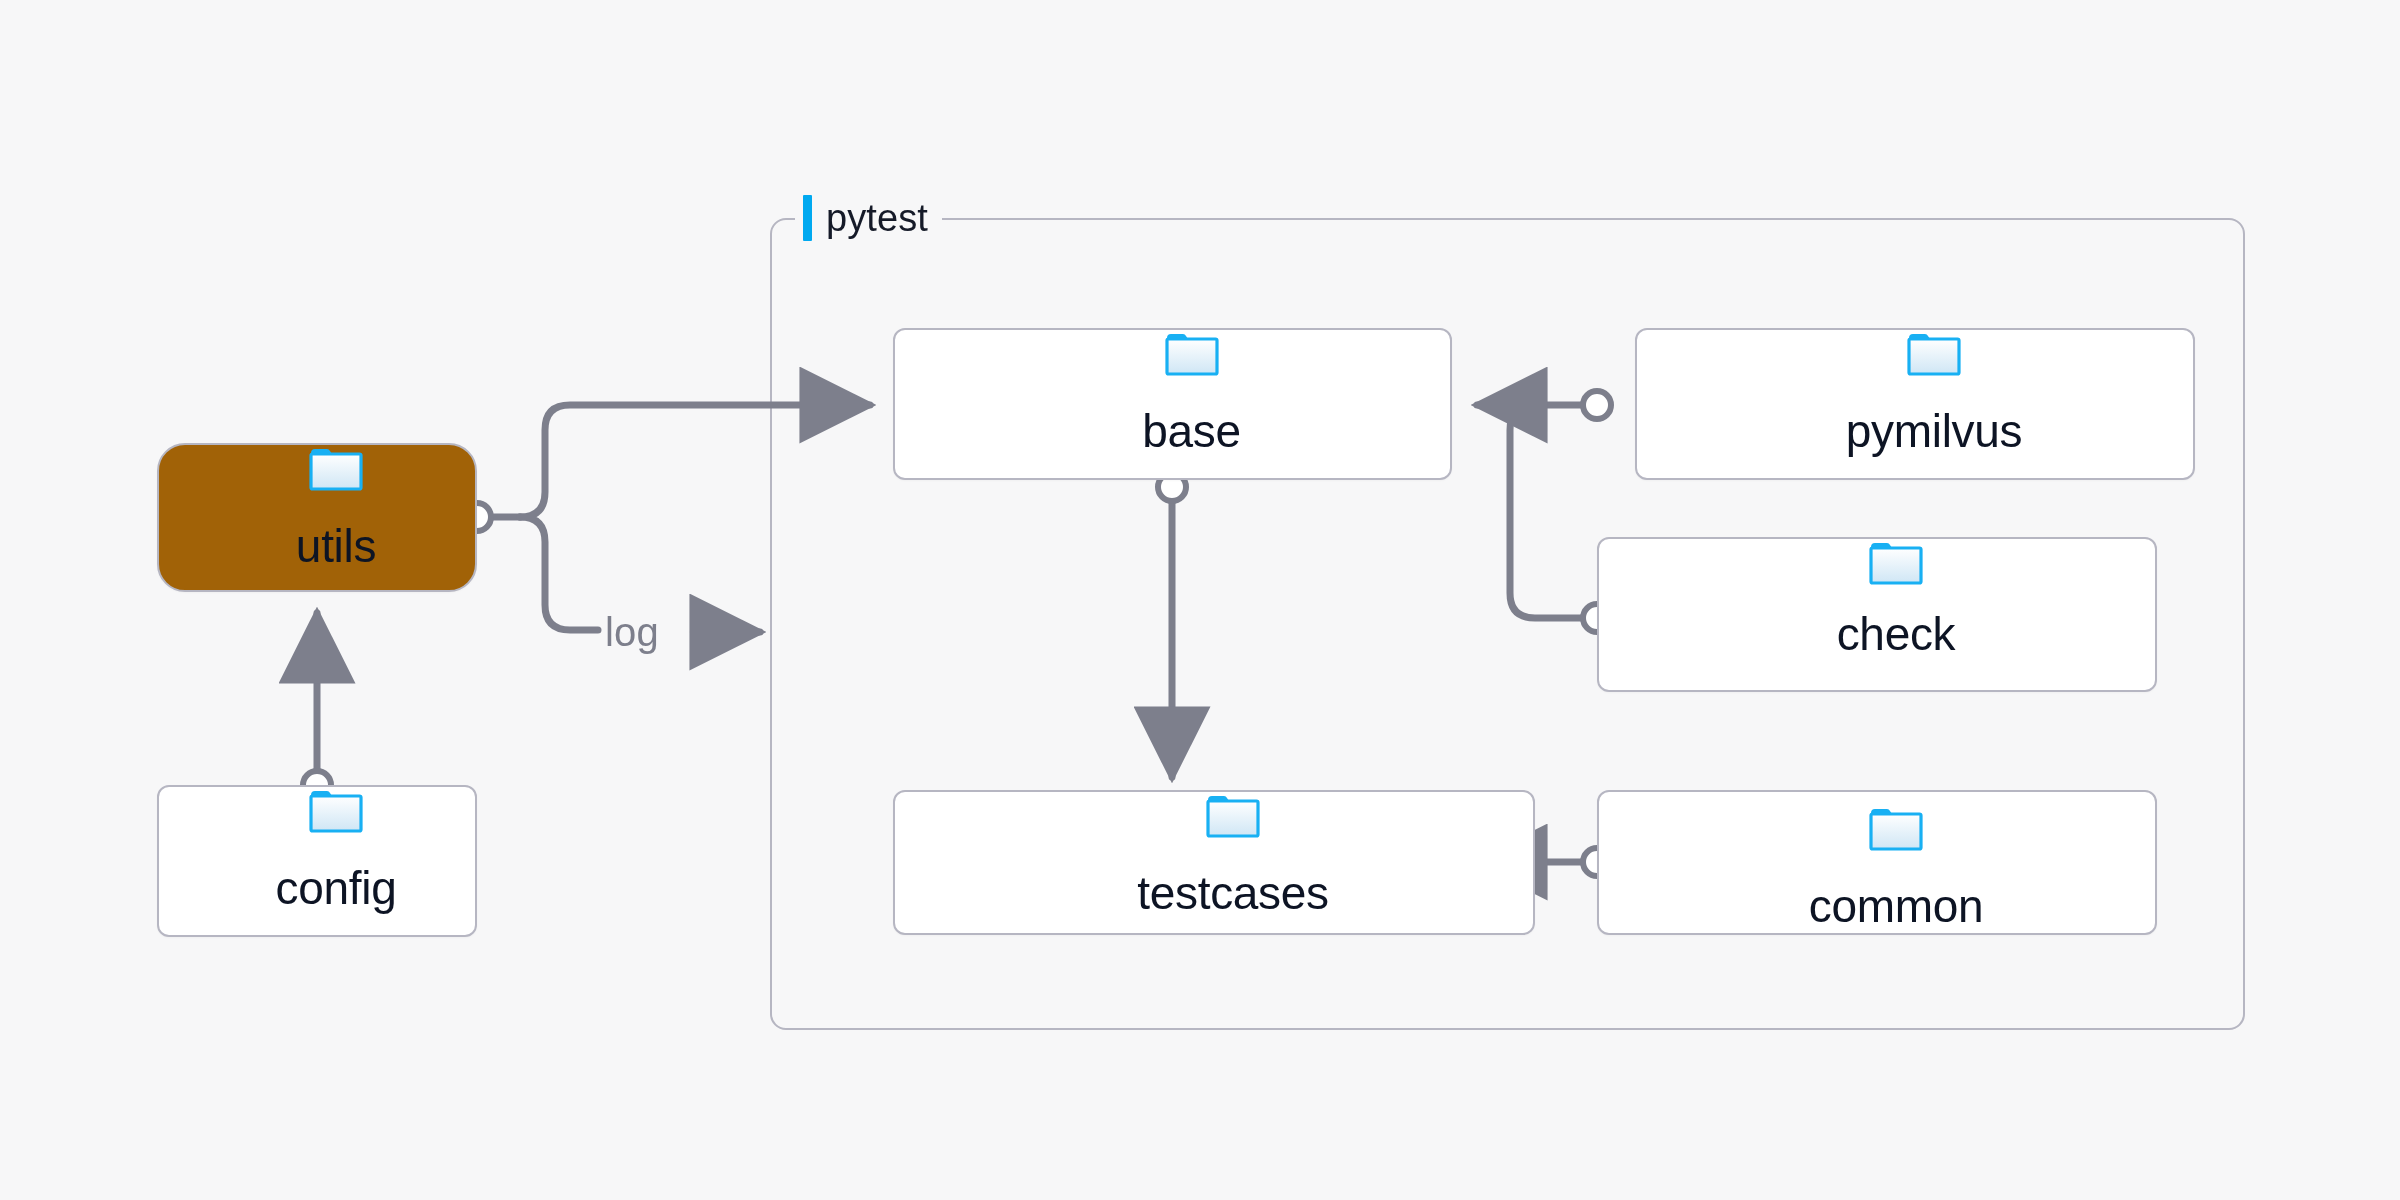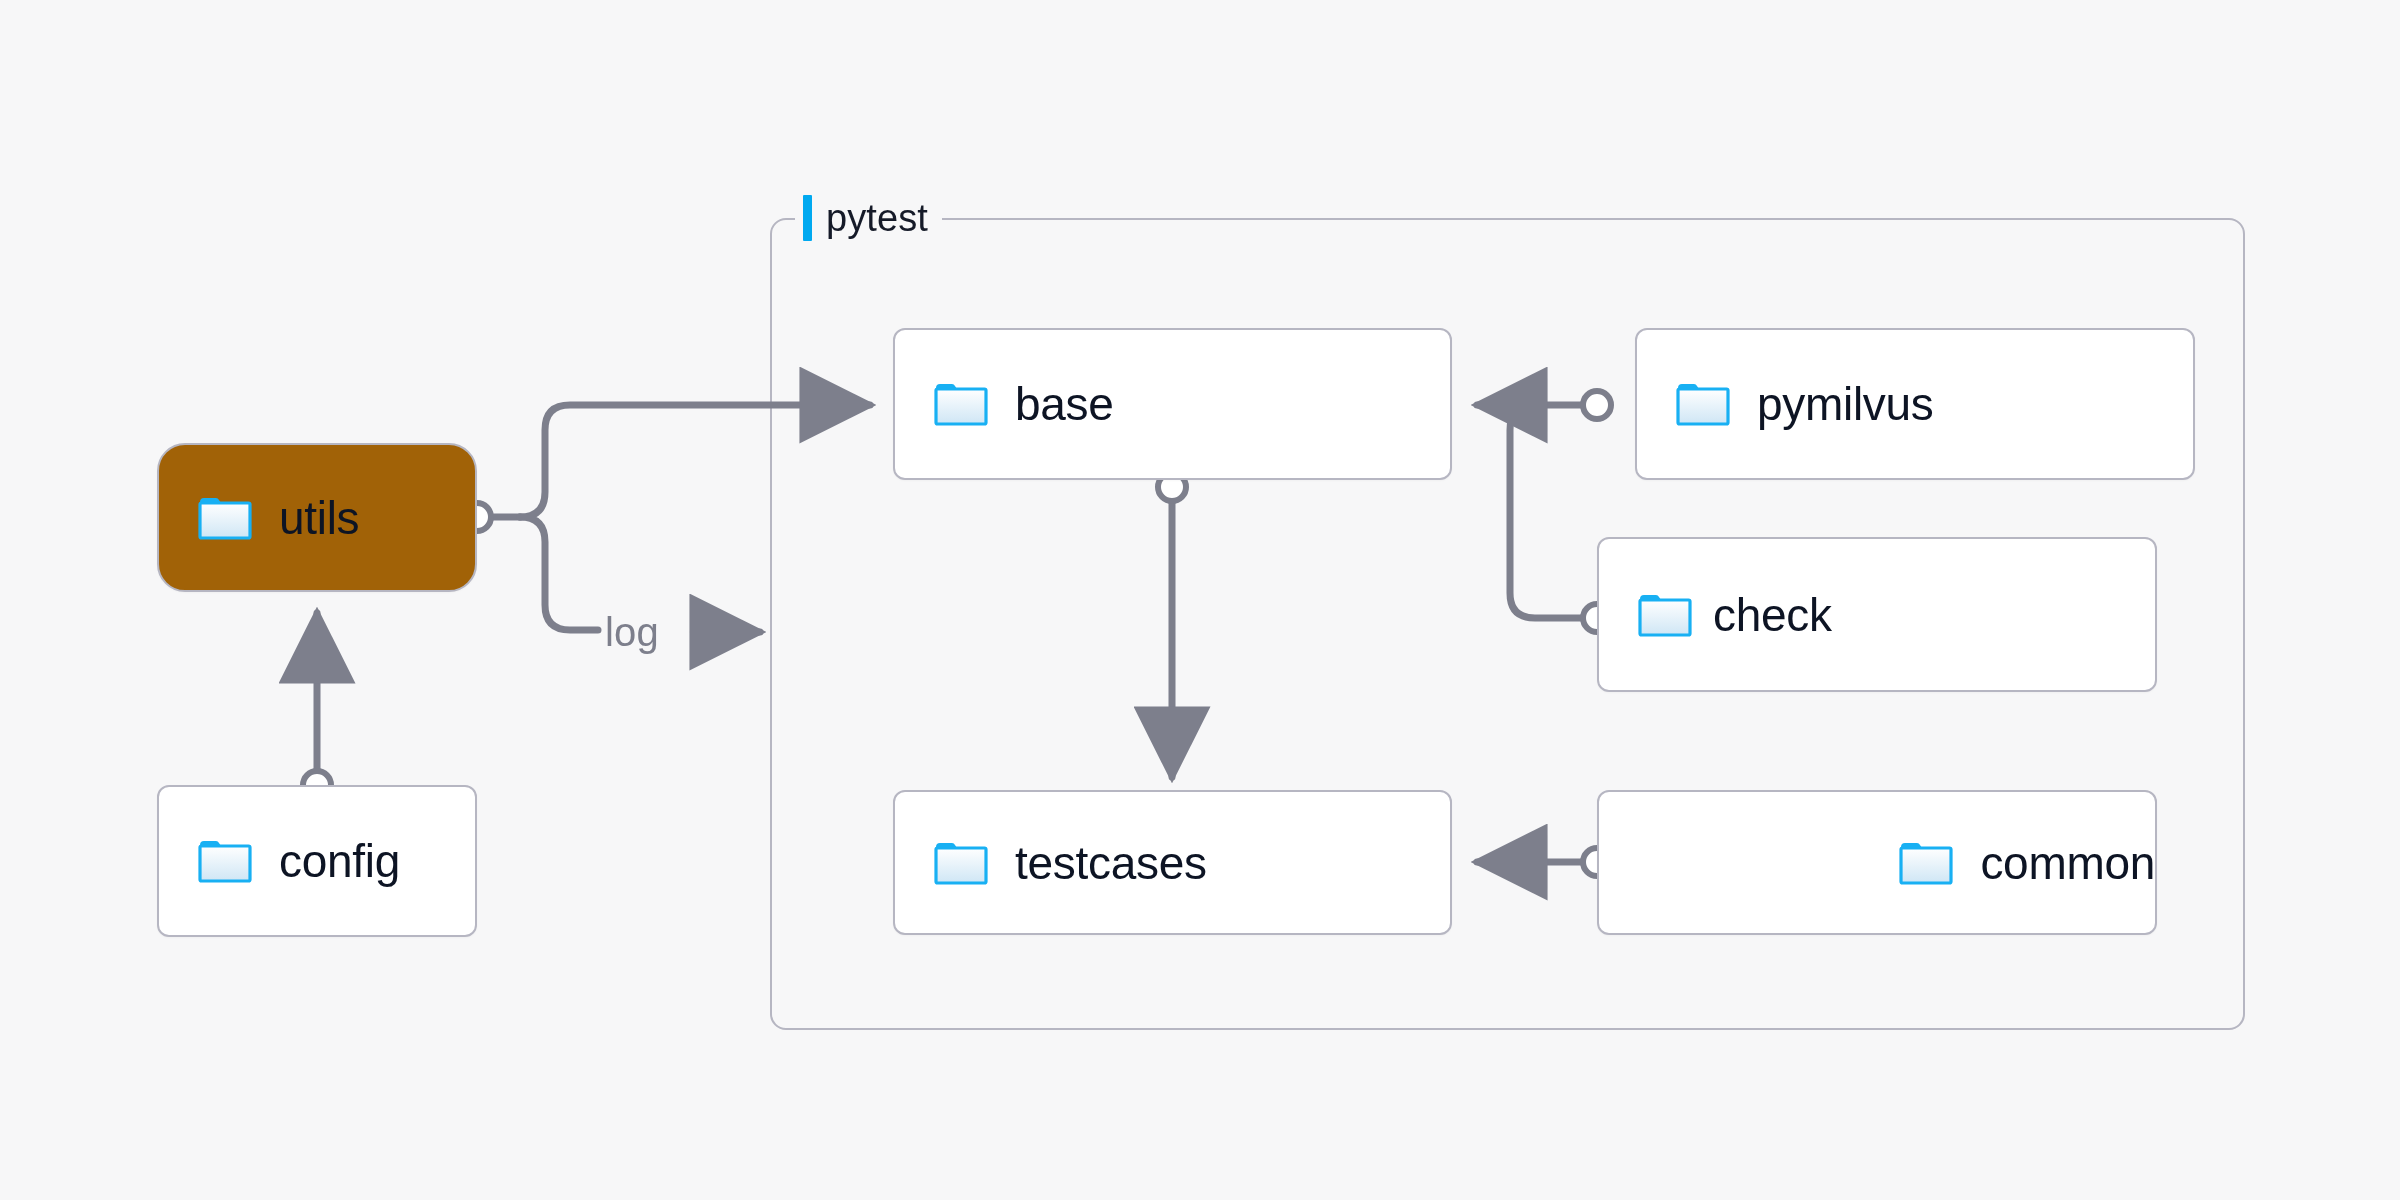--- a/index.html
+++ b/index.html
@@ -58,20 +58,21 @@
     position: absolute;
     box-sizing: border-box;
     background: #ffffff;
     border: 2px solid #b6b6c2;
     border-radius: 12px;
     display: flex;
     align-items: center;
     padding-left: 38px;
     gap: 26px;
     box-shadow: 0 1px 2px rgba(20,25,45,0.03);
+    flex-direction: column;
   }
   .node-label {
     font-size: 46px;
     color: #0d1424;
     letter-spacing: -0.3px;
     white-space: nowrap;
   }
 
   
   .folder-icon {
@@ -182,21 +183,21 @@
             <linearGradient id="fg2" x1="0" y1="0" x2="0" y2="1">
               <stop offset="0%" stop-color="#ffffff"></stop>
               <stop offset="100%" stop-color="#cfe6f5"></stop>
             </linearGradient>
           </defs>
           <path d="M3 8 Q3 4 7 4 L19 4 Q21 4 22 6 L24 9 L25 9 L25 12 L3 12 Z" fill="#18b0f3"></path>
           <rect x="3" y="9" width="50" height="35" rx="1.5" fill="url(#fg2)" stroke="#18b0f3" stroke-width="3.2"></rect>
         </svg>
         <span class="node-label" style="color: rgb(13, 20, 36);">base</span>
       </div>
-      <div class="node" style="left: 893px; top: 790px; width: 559px; height: 145px; background: rgb(255, 255, 255); border-color: rgb(182, 182, 194);">
+      <div class="node" style="left: 893px; top: 790px; width: 642px; height: 145px; background: rgb(255, 255, 255); border-color: rgb(182, 182, 194);">
         <svg class="folder-icon" viewBox="0 0 56 48">
           <defs>
             <linearGradient id="fg3" x1="0" y1="0" x2="0" y2="1">
               <stop offset="0%" stop-color="#ffffff"></stop>
               <stop offset="100%" stop-color="#cfe6f5"></stop>
             </linearGradient>
           </defs>
           <path d="M3 8 Q3 4 7 4 L19 4 Q21 4 22 6 L24 9 L25 9 L25 12 L3 12 Z" fill="#18b0f3"></path>
           <rect x="3" y="9" width="50" height="35" rx="1.5" fill="url(#fg3)" stroke="#18b0f3" stroke-width="3.2"></rect>
         </svg>

